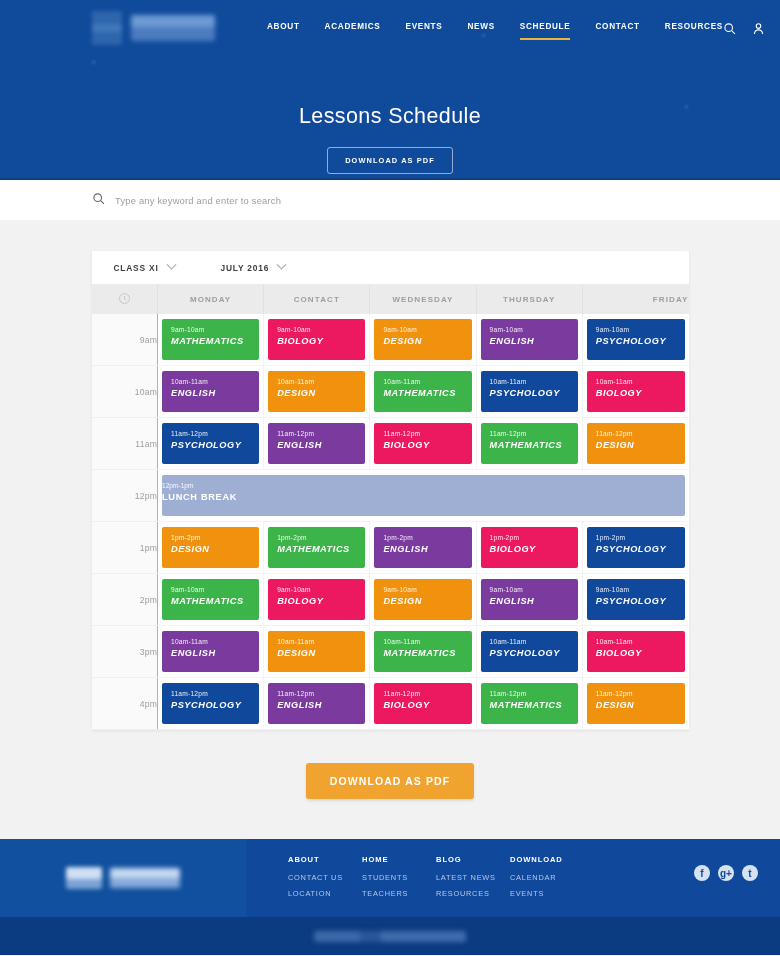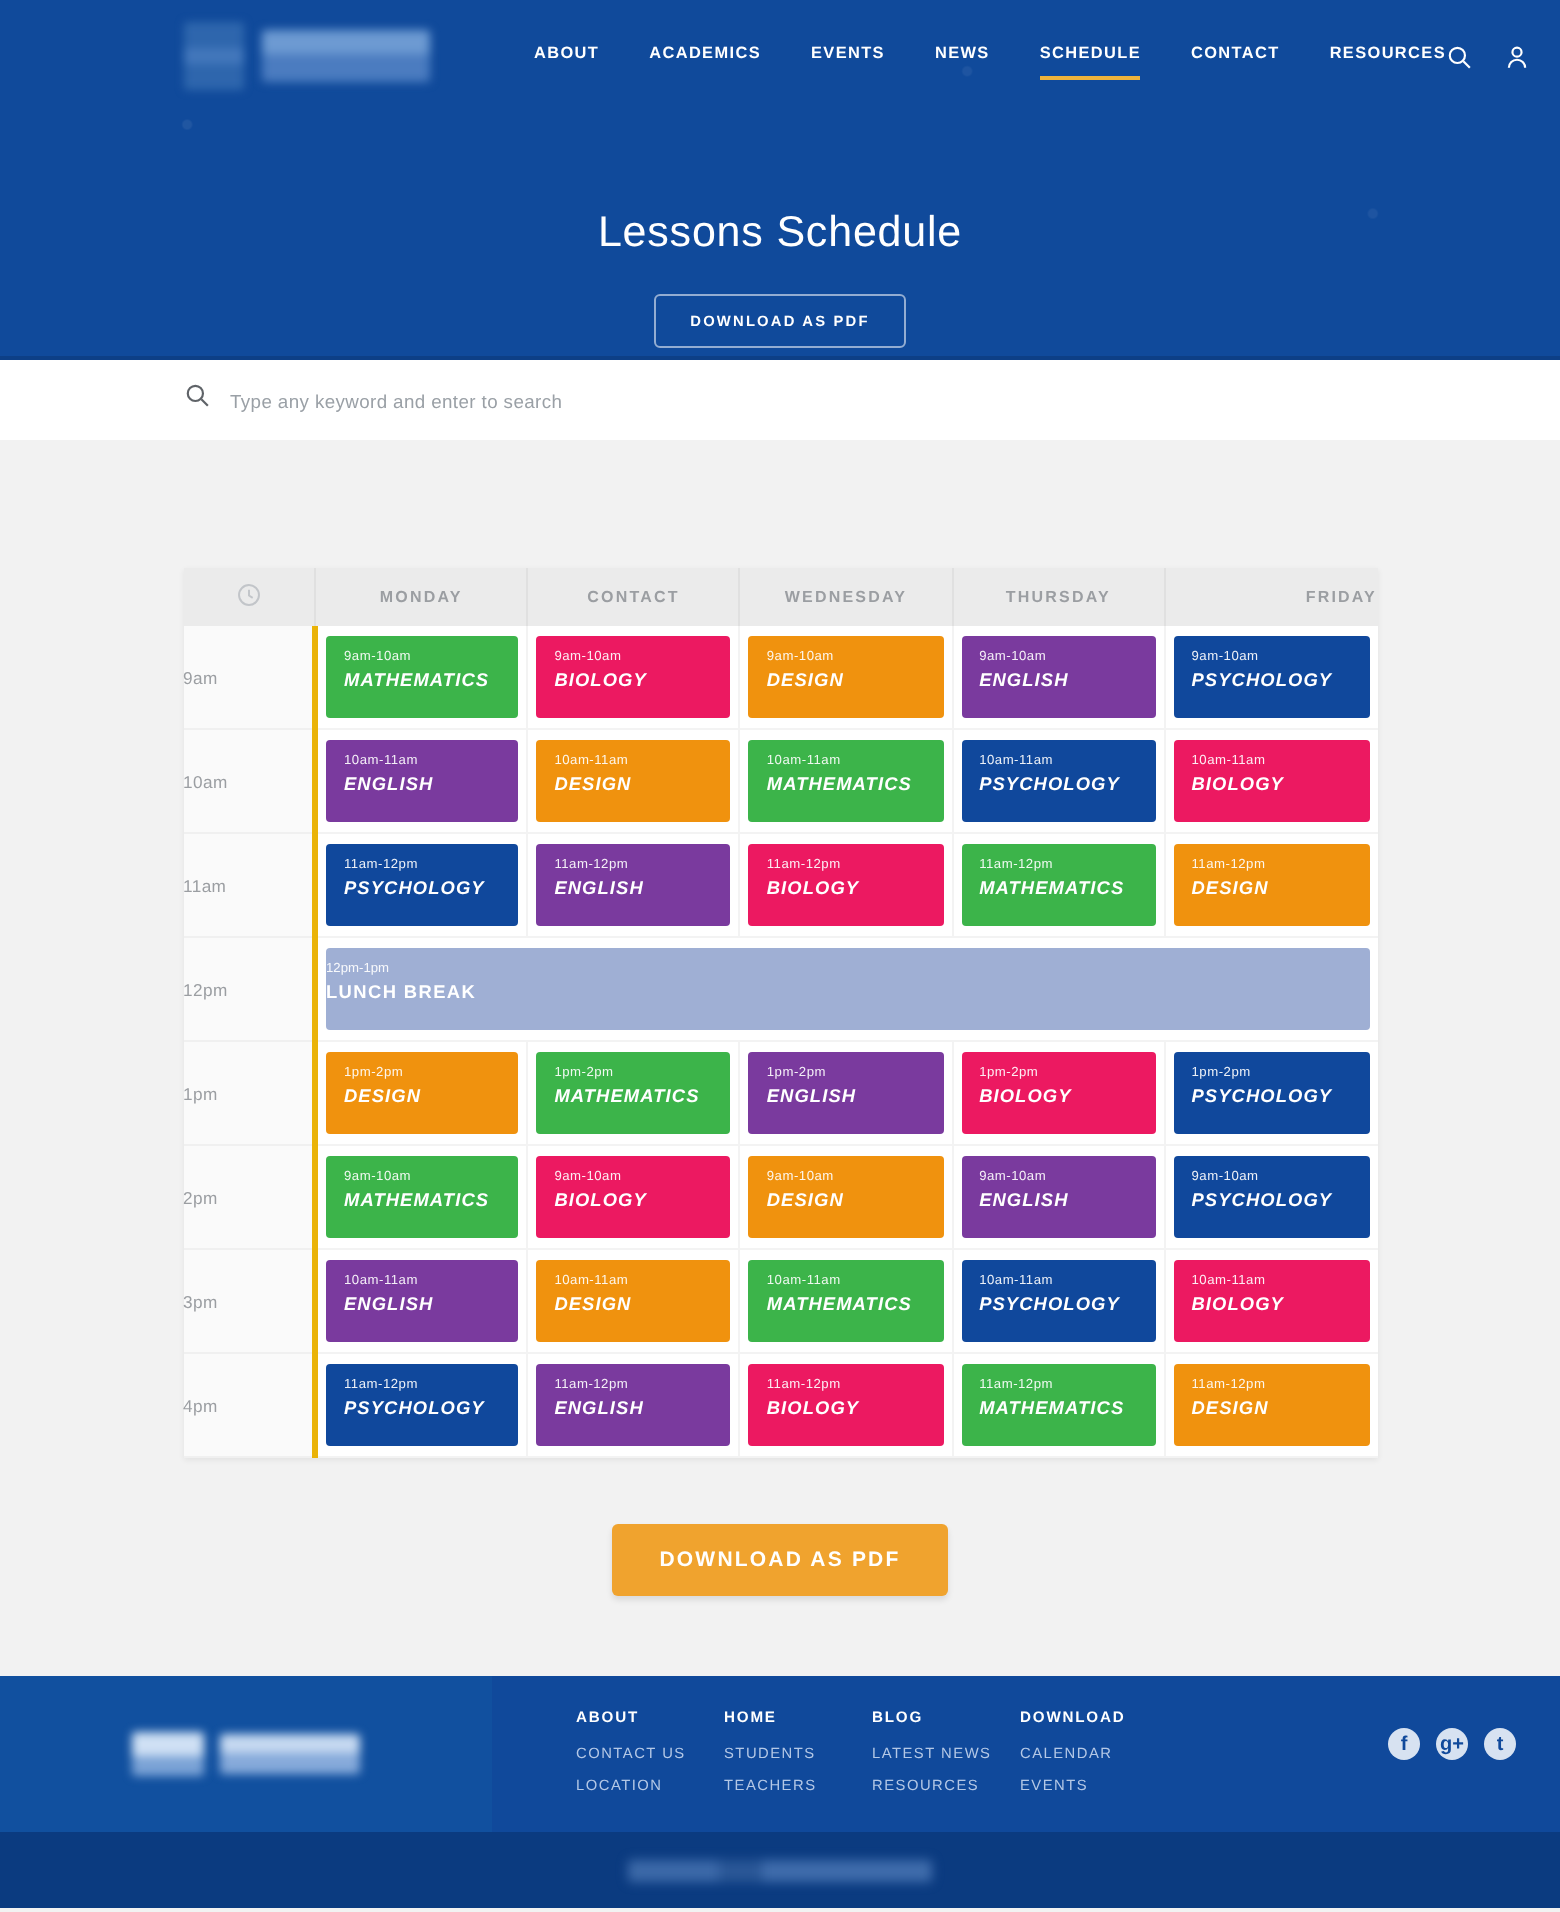--- a/index.html
+++ b/index.html
@@ -163,41 +163,41 @@
     color: #3c4043;
     letter-spacing: .8px;
   }
   .chev {
     width: 7px; height: 7px;
     border-right: 1.3px solid #9aa0a6;
     border-bottom: 1.3px solid #9aa0a6;
     transform: rotate(45deg) translate(-2px,-2px);
   }
 
-  table.sched { width: 100%; border-collapse: collapse; table-layout: fixed; margin-top: 33px; }
+  table.sched { width: 100%; border-collapse: collapse; table-layout: fixed; }
   table.sched thead th {
     background: #ebebeb;
     height: 29px;
     font-size: 8px;
     font-weight: 600;
     color: #9b9ea2;
     letter-spacing: 1.1px;
     border-right: 1px solid #e0e0e0;
     text-align: center;
   }
   table.sched thead th:last-child { border-right: none; text-align: right; }
   th.timecol-head { width: 66px; }
   .clock-ico { display: inline-block; vertical-align: middle; }
 
   table.sched td.timecol {
     width: 66px;
     background: #fafafa;
-    border-right: 3px solid #eab308;
+    border-right: 1px solid #eab308;
     border-bottom: 1px solid #f0f0f0;
-    text-align: left;
+    text-align: right;
     font-size: 8.6px;
     color: #9b9ea2;
     letter-spacing: .2px;
   }
   table.sched td.slot {
     border-right: 1px solid #f3f3f3;
     border-bottom: 1px solid #f3f3f3;
     padding: 5px 4px;
     height: 50px;
     vertical-align: middle;
@@ -382,20 +382,30 @@
         <circle cx="10.5" cy="10.5" r="7"></circle>
           <line x1="16" y1="16" x2="22" y2="22"></line>
       </svg>
     </span>
     <input type="text" placeholder="Type any keyword and enter to search" value="" style="">
   </div>
 
   <div class="main">
     <div class="sched-card">
 
+      <div class="filters">
+        <div class="filter">
+          <span>CLASS XI</span>
+          <i class="chev"></i>
+        </div>
+        <div class="filter">
+          <span>JULY 2016</span>
+          <i class="chev"></i>
+        </div>
+      </div>
 
       <table class="sched">
         <thead>
           <tr id="head-row">
             <th class="timecol-head">
               <span class="clock-ico">
                 <svg width="13" height="13" viewBox="0 0 24 24" fill="none" stroke="#c2c5c9" stroke-width="1.8">
                   <circle cx="12" cy="12" r="9.2"></circle>
                     <path d="M12 7.2v5.3l3.4 2.1"></path>
                 </svg>

